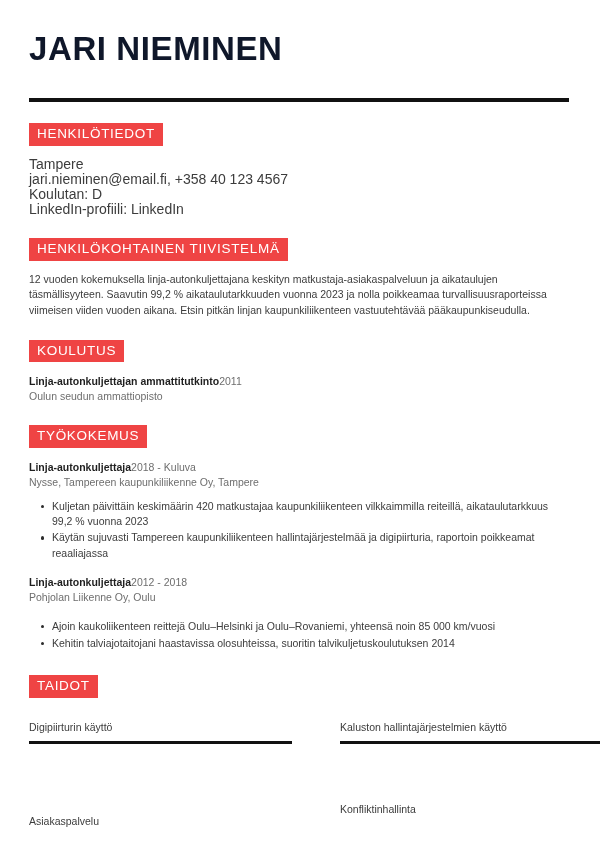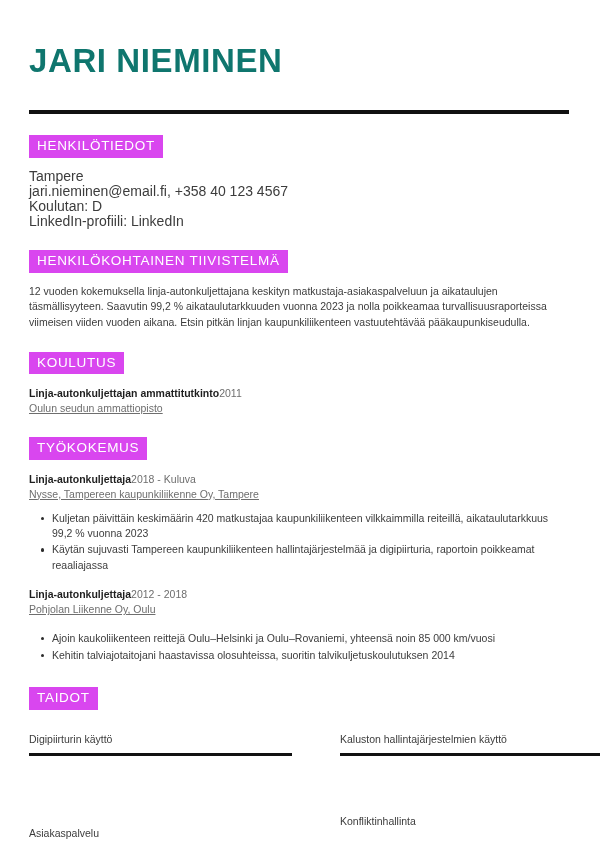--- a/index.html
+++ b/index.html
@@ -22,37 +22,37 @@
     left: 29px;
     top: 0;
     width: 540px;
   }
 
   
   .name {
     font-size: 33px;
     font-weight: 600;
     letter-spacing: 0.6px;
-    color: #0f766e;
+    color: #0f172a;
     line-height: 1;
-    margin-top: 44px;
+    margin-top: 32px;
     white-space: nowrap;
   }
   .header-rule {
     margin-top: 33px;
     height: 4px;
     background: #111111;
     width: 100%;
   }
 
   
   .section { margin-top: 21px; }
   .chip {
     display: inline-block;
-    background: #d946ef;
+    background: #ef4444;
     color: #ffffff;
     font-size: 13.5px;
     font-weight: 500;
     letter-spacing: 0.7px;
     padding: 4px 8px 5px 8px;
     line-height: 1;
   }
 
   
   .body-line {
@@ -86,21 +86,20 @@
     font-size: 10.5px;
     color: #6e6e6e;
     line-height: 14px;
     white-space: nowrap;
   }
   .entry-sub {
     font-size: 10.5px;
     color: #6e6e6e;
     line-height: 15px;
     margin-top: 1px;
-    text-decoration: underline;
   }
 
   
   ul.bullets {
     margin: 9px 0 0 0;
     padding: 0 0 0 23px;
     list-style: none;
   }
   ul.bullets li {
     position: relative;

